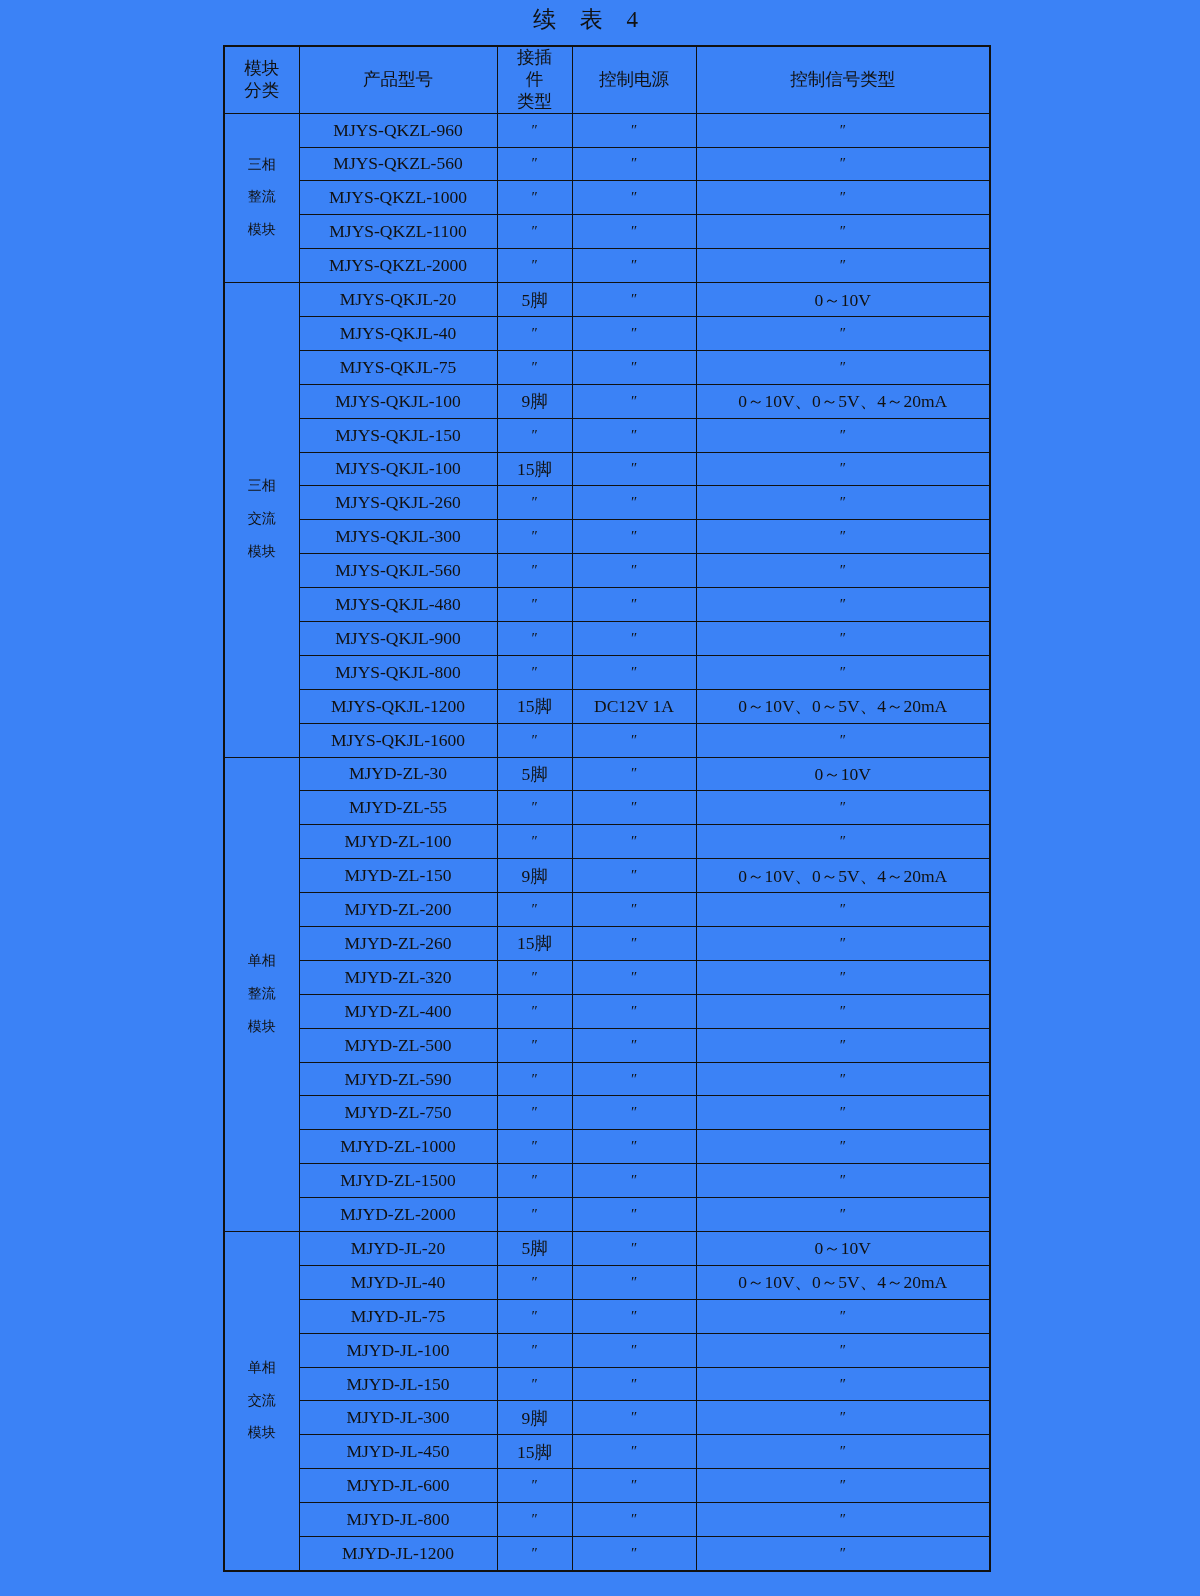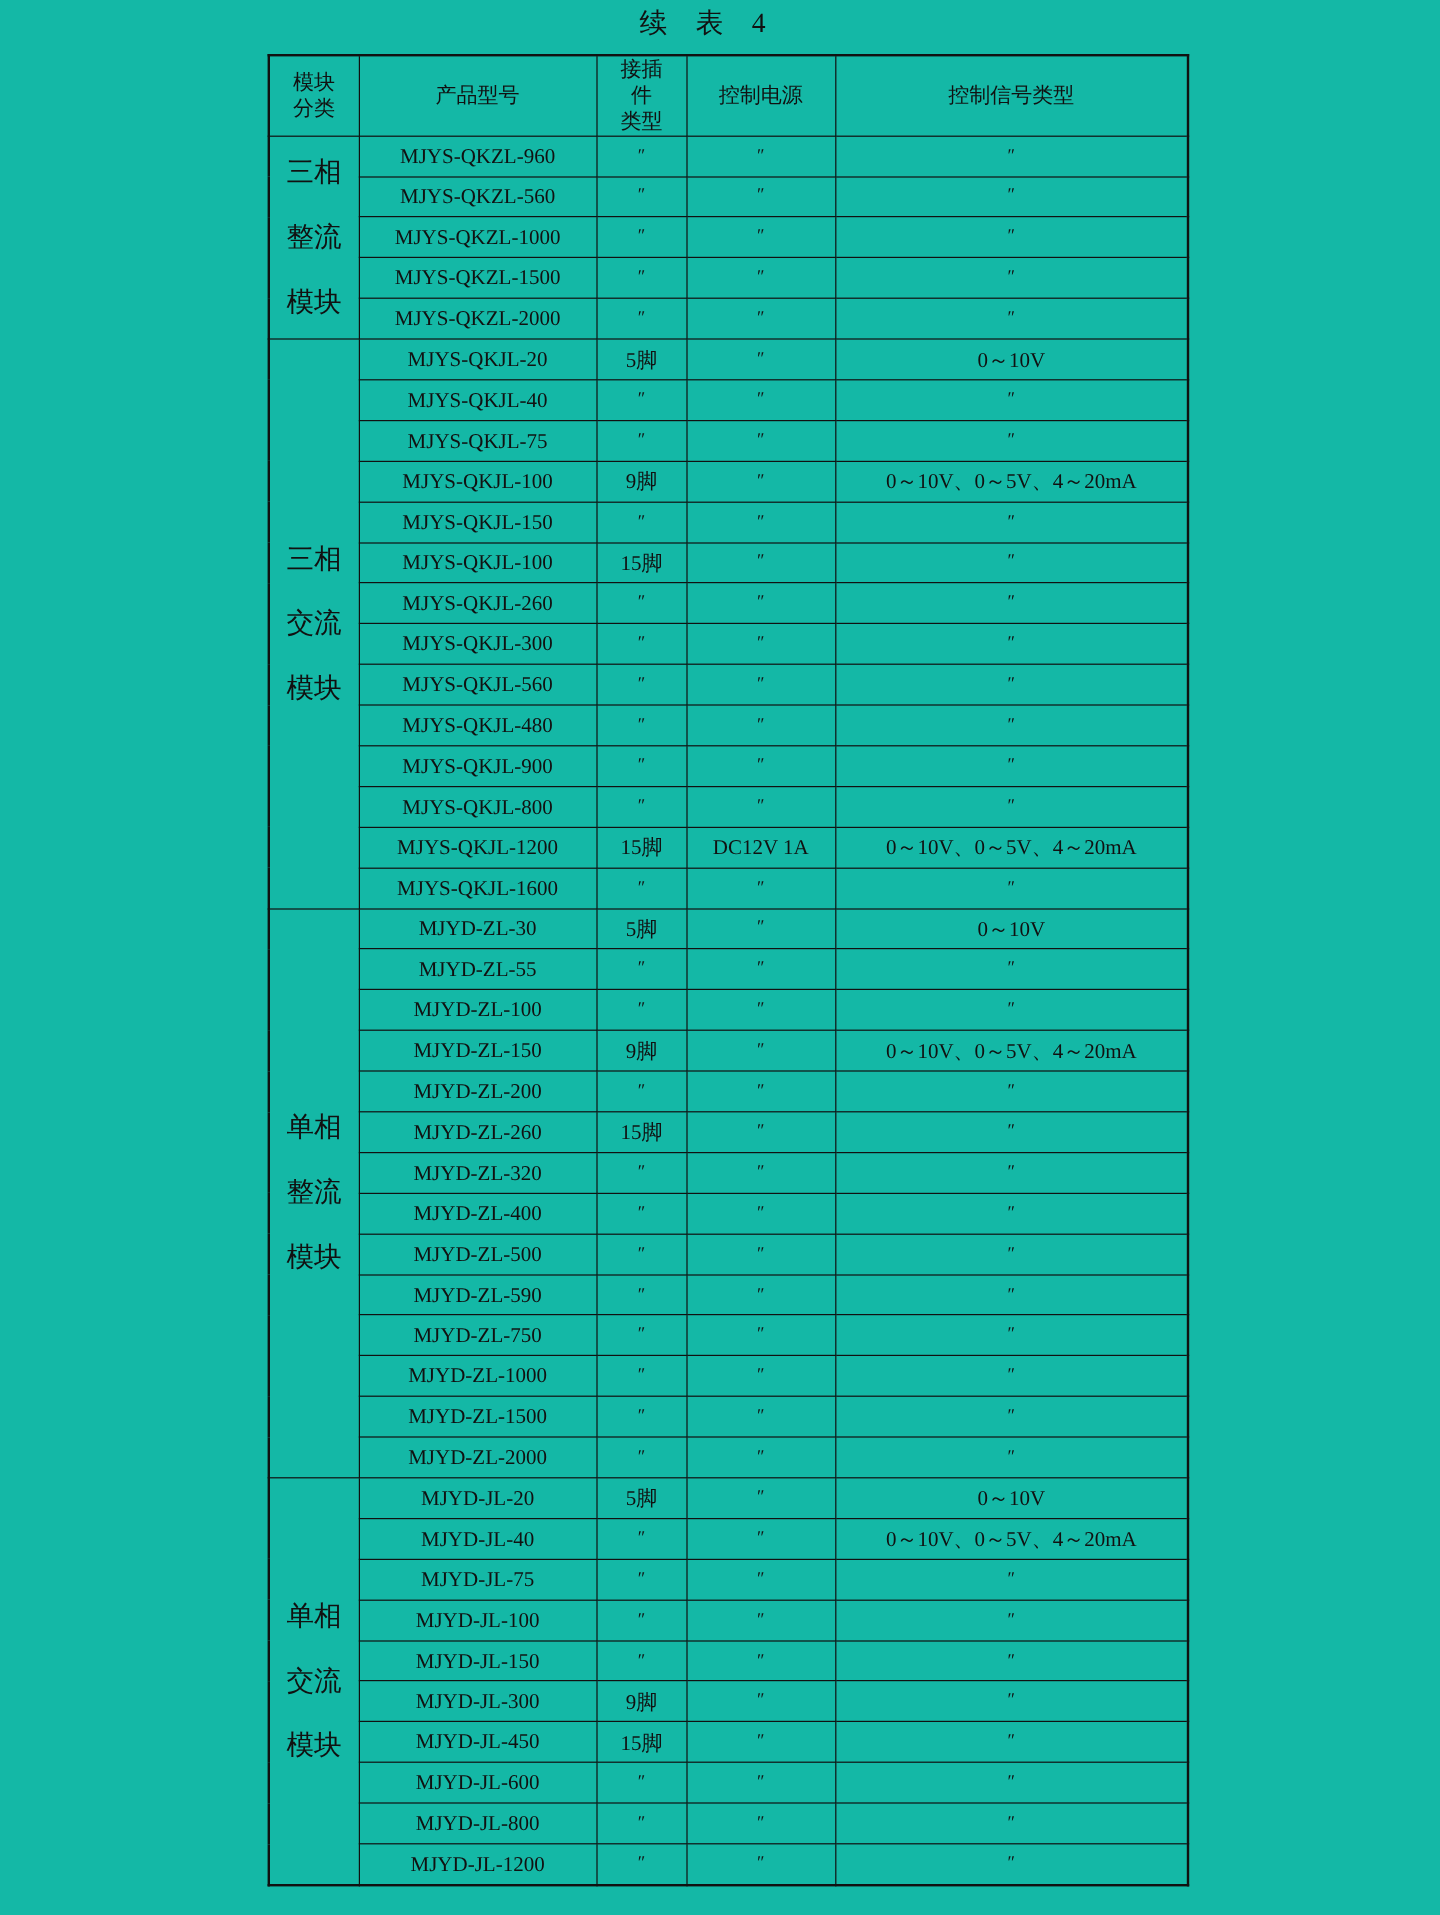--- a/index.html
+++ b/index.html
@@ -4,21 +4,21 @@
 <style>
   html, body {
     margin: 0;
     padding: 0;
     background: #ffffff;
   }
   .page {
     position: relative;
     width: 1200px;
     height: 1596px;
-    background: #14b8a6;
+    background: #3b82f6;
     font-family: "Liberation Serif", "DejaVu Serif", serif;
     color: #111111;
     overflow: hidden;
   }
   .doc-title {
     position: absolute;
     top: 4px;
     left: 203px;
     width: 766px;
     text-align: center;
@@ -58,21 +58,21 @@
     white-space: pre-line;
     line-height: 1.25;
     font-size: 17.5px;
   }
   table.spec-table td {
     height: 32.9px;
   }
   td.cat {
     white-space: pre-line;
     line-height: 2.35;
-    font-size: 23px;
+    font-size: 14px;
   }
   td.model {
     text-align: left;
     padding-left: 11px;
     white-space: nowrap;
   }
   td.connector, td.power, td.signal {
     white-space: nowrap;
   }
   .ditto {
@@ -122,21 +122,21 @@
           <td class="power ditto">″</td>
           <td class="signal ditto">″</td>
         </tr>
         <tr>
           <td class="model">MJYS-QKZL-1000</td>
           <td class="connector ditto">″</td>
           <td class="power ditto">″</td>
           <td class="signal ditto">″</td>
         </tr>
         <tr>
-          <td class="model">MJYS-QKZL-1500</td>
+          <td class="model">MJYS-QKZL-1100</td>
           <td class="connector ditto">″</td>
           <td class="power ditto">″</td>
           <td class="signal ditto">″</td>
         </tr>
         <tr>
           <td class="model">MJYS-QKZL-2000</td>
           <td class="connector ditto">″</td>
           <td class="power ditto">″</td>
           <td class="signal ditto">″</td>
         </tr>

